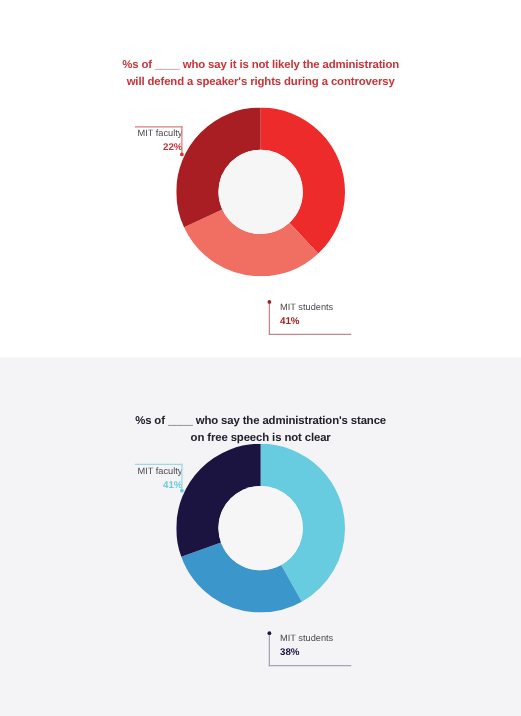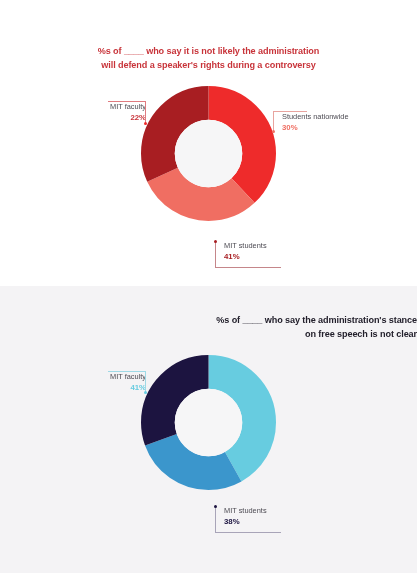--- a/index.html
+++ b/index.html
@@ -23,21 +23,21 @@
   .chart-title {
     position: absolute;
     left: 0; width: 417px;
     text-align: center;
     font-size: 9.1px;
     font-weight: bold;
     line-height: 13.5px;
     letter-spacing: -0.1px;
   }
   #title-1 { top: 45px;  color: #c8343a; }
-  #title-2 { top: 314px; color: #23202c; text-align: right; }
+  #title-2 { top: 330px; color: #23202c; }
   .chart-title .ln { display: block; white-space: nowrap; }
 
   
   .donut-wrap { position: absolute; }
   #donut-1 { left: 141px; top: 86px;  width: 135px; height: 135px; }
   #donut-2 { left: 141px; top: 355px; width: 135px; height: 135px; }
   .donut-wrap svg { display: block; width: 100%; height: 100%; }
 
   
   .callout { position: absolute; }
@@ -121,29 +121,20 @@
   <div class="callout left" id="c1-faculty">
     <div class="rule" style="background:#e07b80"></div>
     <div class="stem" style="background:#e07b80"></div>
     <div class="dot" style="background:#ee2b2b"></div>
     <div class="txt">
       <div class="name" style="color:#4c4a52">MIT faculty</div>
       <div class="pct" style="color:#c8343a">22%</div>
     </div>
   </div>
 
-  <div class="callout right" id="c1-nation">
-    <div class="rule" style="background:#e8a49f"></div>
-    <div class="stem" style="background:#e8a49f"></div>
-    <div class="dot" style="background:#f06e62"></div>
-    <div class="txt">
-      <div class="name" style="color:#4c4a52">Students nationwide</div>
-      <div class="pct" style="color:#f06e62">30%</div>
-    </div>
-  </div>
 
   <div class="callout bottom" id="c1-students">
     <div class="stem" style="background:#c5868a"></div>
     <div class="rule" style="background:#c5868a"></div>
     <div class="dot" style="background:#a81e22"></div>
     <div class="txt">
       <div class="name" style="color:#4c4a52">MIT students</div>
       <div class="pct" style="color:#a81e22">41%</div>
     </div>
   </div>

